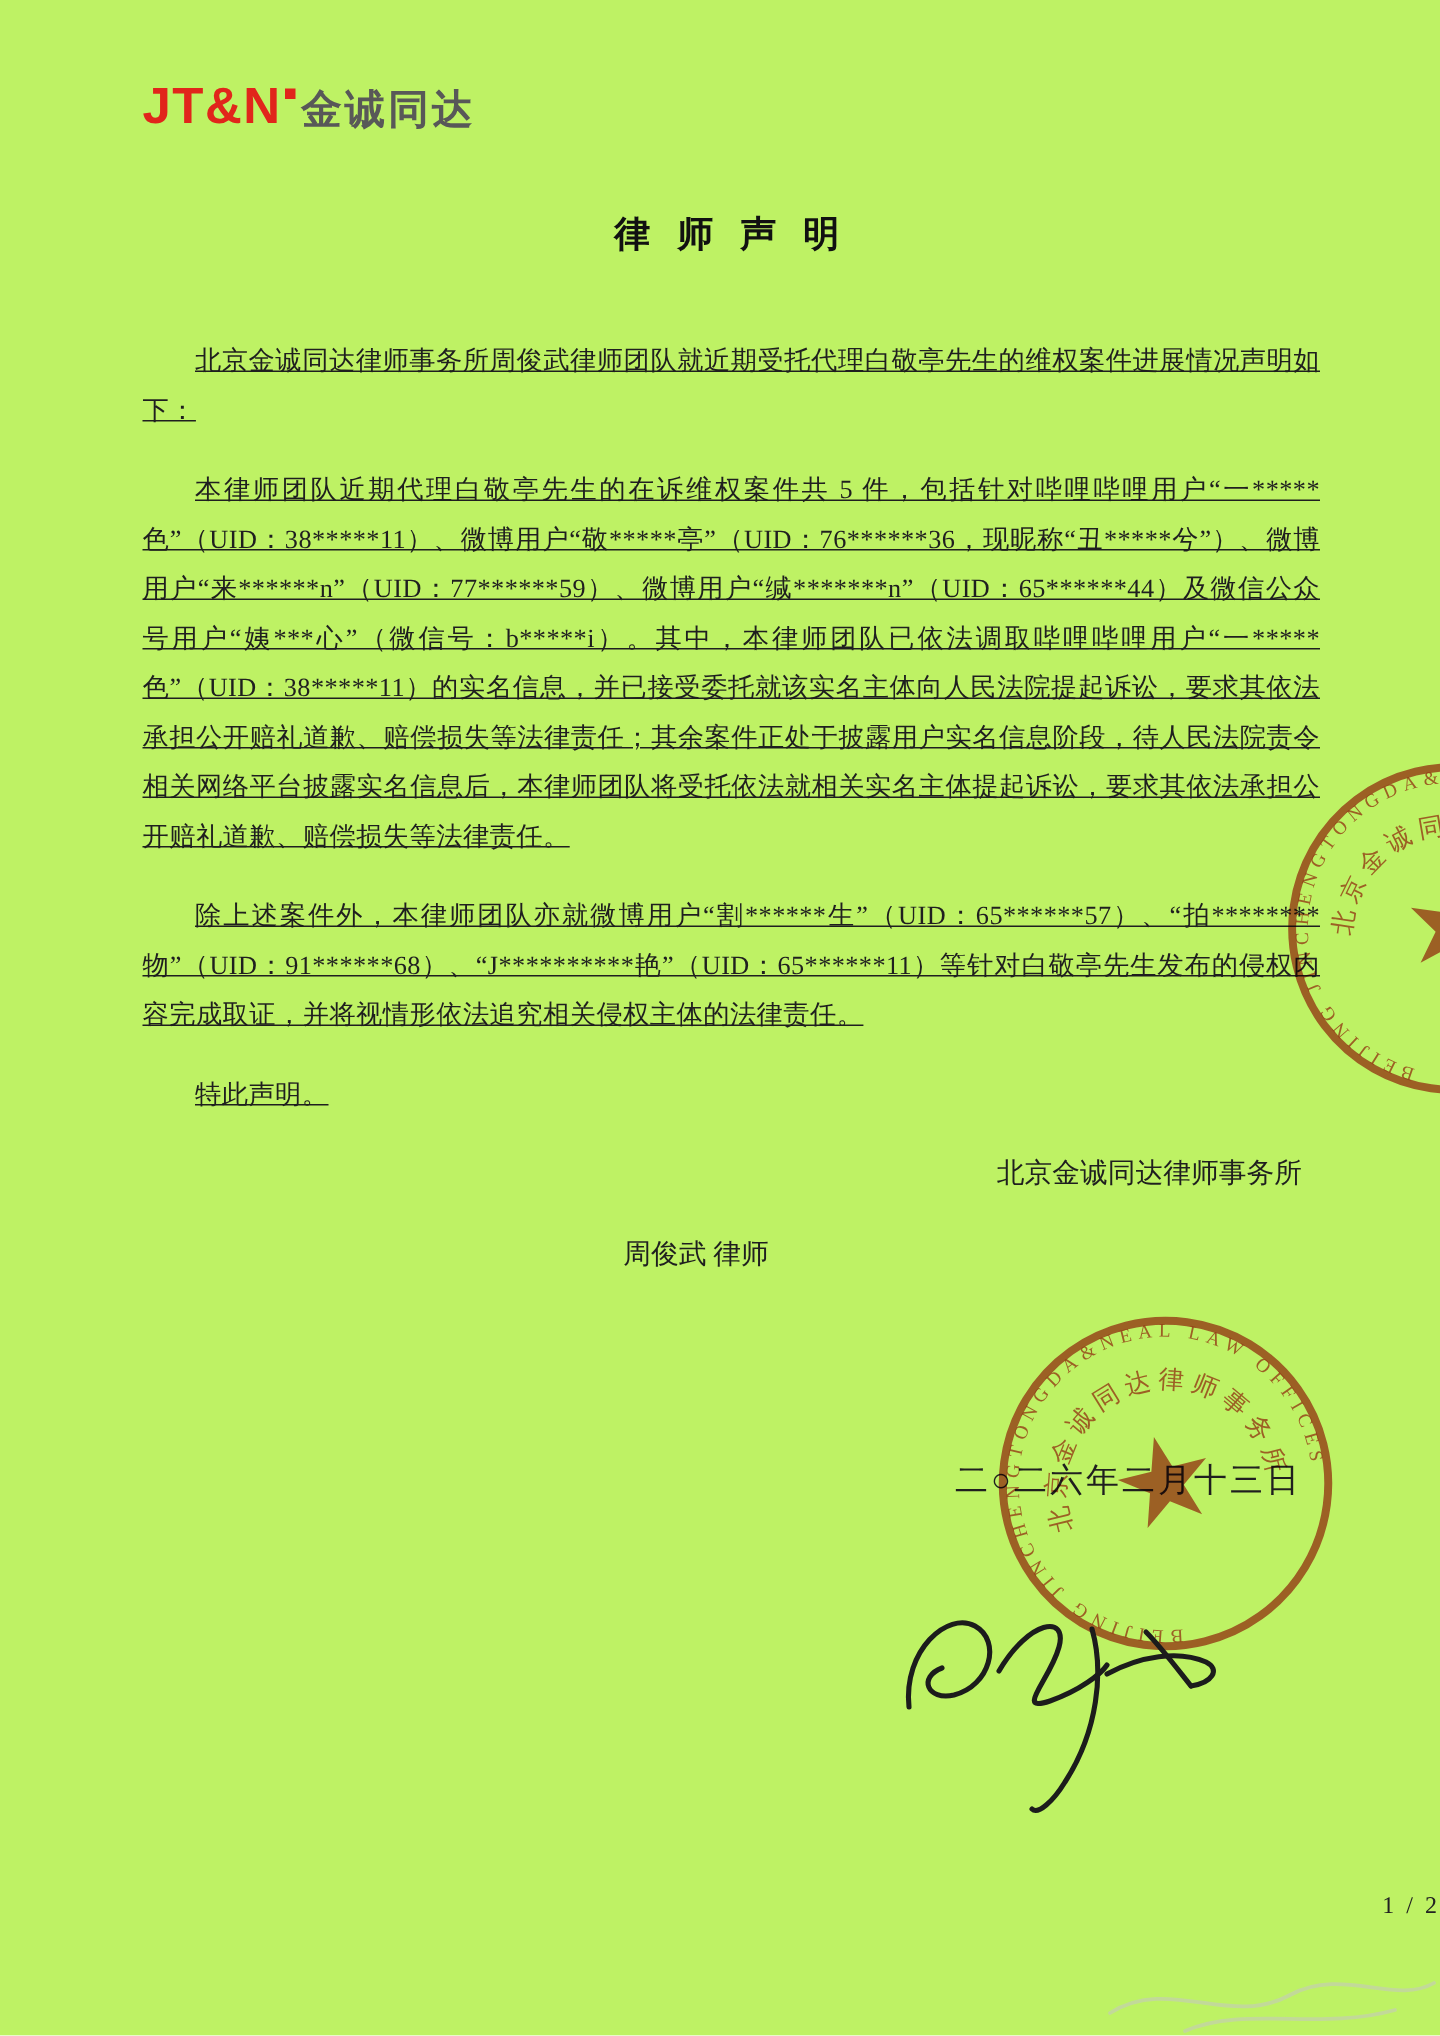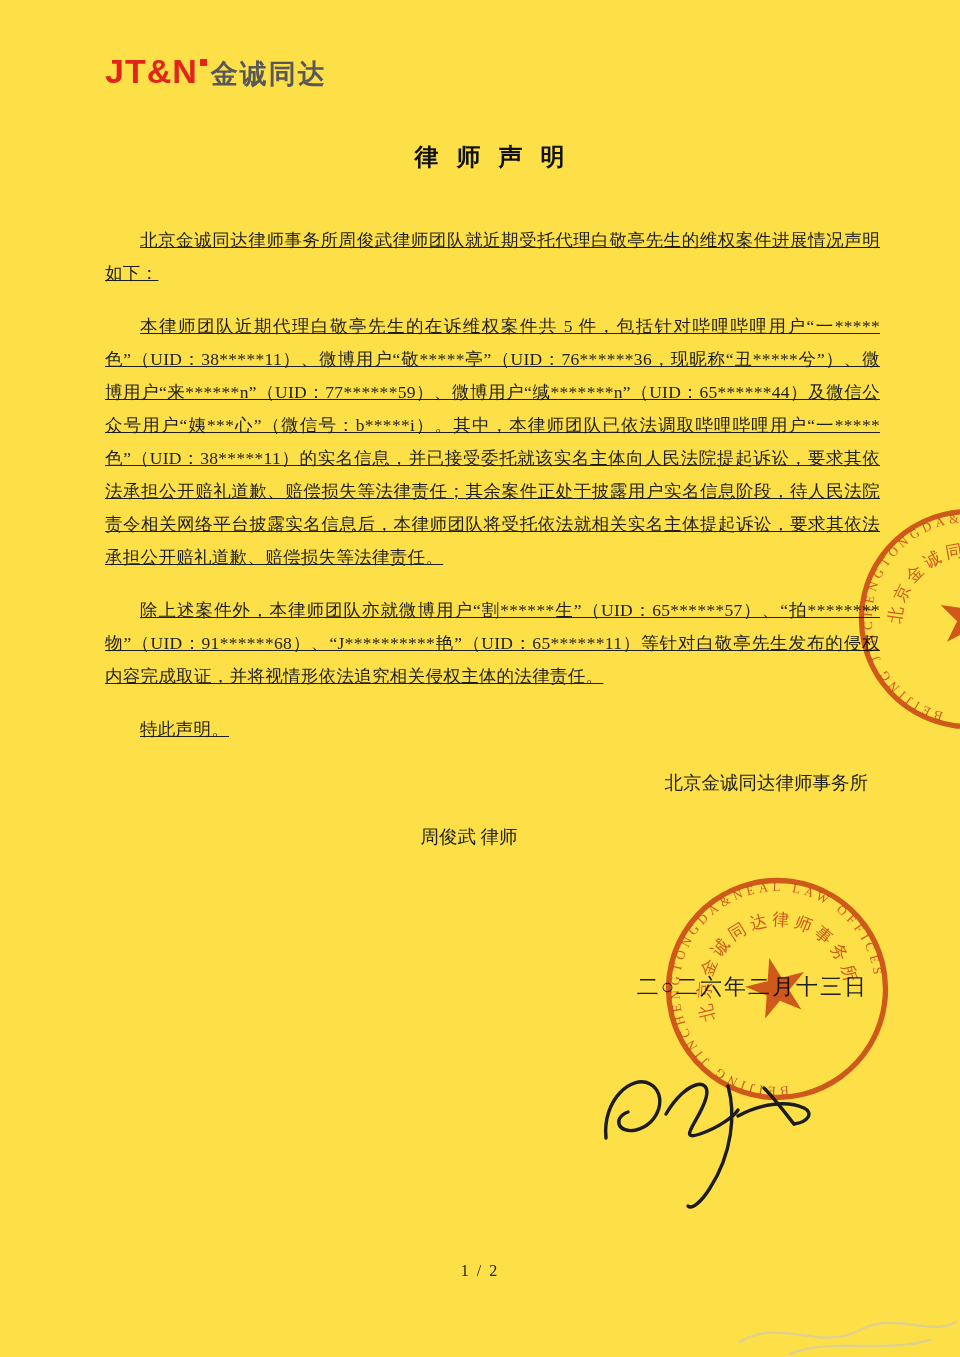--- a/index.html
+++ b/index.html
@@ -2,25 +2,24 @@
 <html><head>
 <meta charset="utf-8">
 <style>
   * { box-sizing: border-box; }
   html, body { margin: 0; padding: 0; background: #ffffff; }
   .page {
     position: relative;
     width: 960px;
     height: 1357px;
     margin: 0 auto;
-    background: #fde047;
+    background: #bef264;
     overflow: hidden;
     font-family: "Liberation Serif", "DejaVu Serif", serif;
     color: #1f1f1f;
-    padding-left: 10px;
   }
   .content {
     position: relative;
     padding: 52px 80px 0 95px;
     z-index: 2;
   }
   
   .logo-row {
     display: flex;
     align-items: baseline;
@@ -92,21 +91,21 @@
     letter-spacing: 2px;
     line-height: 30px;
     padding-right: 12px;
   }
   
   .page-number {
     position: absolute;
     top: 1262px;
     left: 0;
     width: 100%;
-    text-align: center;
+    text-align: right;
     font-size: 16px;
     letter-spacing: 2px;
     color: #222;
     z-index: 2;
   }
   
   .seal {
     position: absolute;
     color: rgba(198, 62, 50, 0.8);
     mix-blend-mode: multiply;

